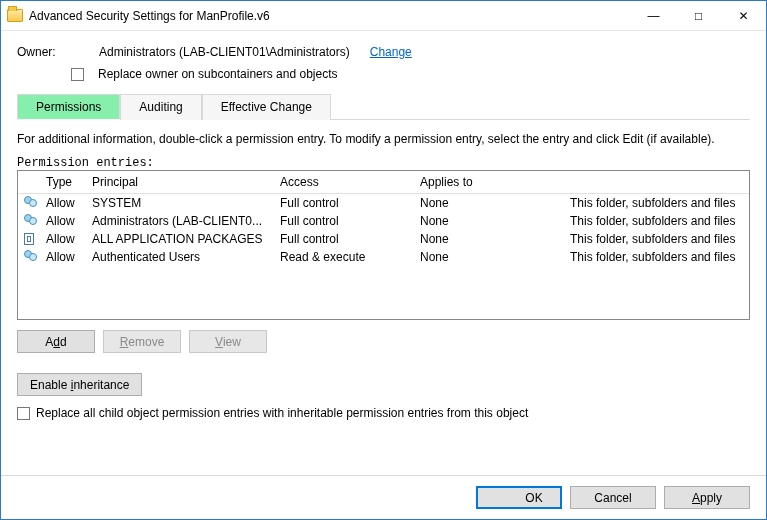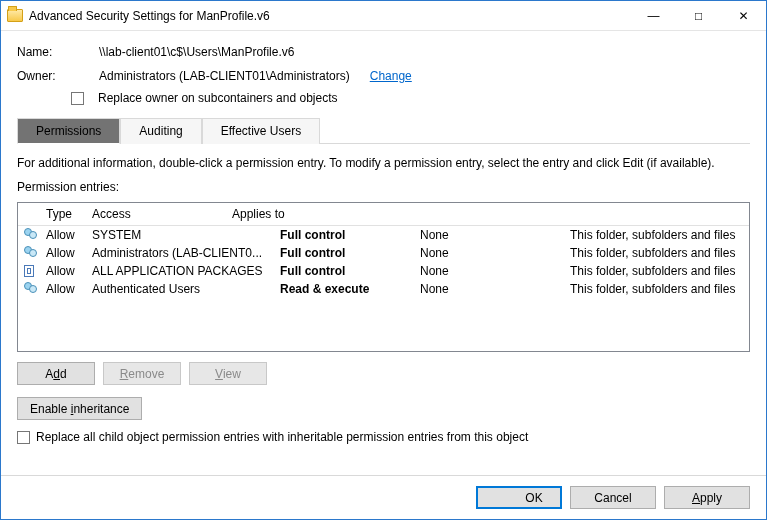--- a/index.html
+++ b/index.html
@@ -17,55 +17,55 @@
 
   .field-row { display: flex; align-items: center; margin-bottom: 10px; }
   .field-label { width: 82px; }
   .owner-row .owner-val { display: flex; align-items: center; gap: 20px; }
   .link { color: #0066cc; text-decoration: underline; cursor: pointer; }
   .checkbox-row { display: flex; align-items: center; gap: 14px; margin-left: 54px; margin-bottom: 10px; margin-top: -2px;}
   .checkbox { width: 13px; height: 13px; border: 1px solid #767676; background: #fff; display: inline-block; }
 
   .tabstrip { display: flex; border-bottom: 1px solid #d9d9d9; margin-top: 2px; }
   .tab { padding: 5px 18px; border: 1px solid #d9d9d9; border-bottom: none; background: #fff; margin-right: 0px; position: relative; top: 1px; cursor: default;}
-  .tab.active { background: #737373; border-bottom: 1px solid #fff; z-index: 2; }
+  .tab.active { background: #86efac; border-bottom: 1px solid #fff; z-index: 2; }
   .tab.inactive { background: #f6f6f6; }
   .tab-panel { padding-top: 12px; flex: 1; display: flex; flex-direction: column; }
 
   .info-text { margin-bottom: 10px; }
-  .subhdr { margin-bottom: 8px; }
+  .subhdr { margin-bottom: 0; font-family: Liberation Mono, monospace; }
 
   .listview { border: 1px solid #828790; height: 150px; display: flex; flex-direction: column; background: #fff; overflow: hidden; }
   .lv-head { display: flex; border-bottom: 1px solid #e1e1e1; background: #fff; }
   .lv-head .col { padding: 4px 6px; font-weight: 400; }
   .lv-body { flex: 1; overflow: auto; }
   .lv-row { display: flex; align-items: center; padding: 1px 0; }
   .lv-row .col { padding: 1px 6px; white-space: nowrap; overflow: hidden; text-overflow: ellipsis; }
   .col-icon { width: 22px; flex: 0 0 22px; display:flex; align-items:center; justify-content:center;}
   .col-type { width: 46px; flex: 0 0 46px; }
   .col-principal { width: 188px; flex: 0 0 188px; }
-  .col-access { width: 140px; flex: 0 0 140px; font-weight: bold; }
+  .col-access { width: 140px; flex: 0 0 140px; }
   .col-inh { width: 150px; flex: 0 0 150px; }
   .col-appl { flex: 1; }
 
   .principal-icon { width: 16px; height: 14px; position: relative; }
   .principal-icon .p1, .principal-icon .p2 { position: absolute; width: 8px; height: 8px; border-radius: 50%; background: #9bd3f0; border: 1px solid #4a90b8; }
   .principal-icon .p1 { left: 0; top: 0; }
   .principal-icon .p2 { left: 5px; top: 3px; background: #c9e8f7; }
   .pkg-icon { width: 14px; height: 12px; background: #fff; border: 1px solid #4a79b8; position: relative; }
   .pkg-icon::after { content: ""; position: absolute; inset: 2px; border: 1px solid #4a79b8; }
 
   .btnrow { display: flex; gap: 8px; margin-top: 10px; }
   .btn { min-width: 78px; height: 23px; border: 1px solid #adadad; background: #e1e1e1; display: inline-flex; align-items: center; justify-content: center; padding: 0 12px; cursor: default; }
   .btn.disabled { color: #8a8a8a; background: #e7e7e7; border-color: #c8c8c8; }
   .btn.primary { border: 1px solid #0078d7; background: #e1e1e1; box-shadow: inset 0 0 0 1px #0078d7; padding-left: 42px; }
   .btn.u { }
   .btn .ul { text-decoration: underline; text-underline-offset: 1px; }
 
-  .enable-row { margin-top: 12px; }
+  .enable-row { margin-top: 20px; }
   .replace-all-row { display: flex; align-items: center; gap: 6px; margin-top: 10px; }
 
   .footer { border-top: 1px solid #d9d9d9; padding: 10px 16px; display: flex; justify-content: flex-end; gap: 8px; }
 
   
   .glyph { font-size: 12px; line-height: 1; }
 </style>
 </head>
 <body>
 
@@ -84,52 +84,49 @@
           <span class="glyph">□</span>
         </div>
       <div class="winbtn close">
           <span class="glyph">✕</span>
         </div>
     </div>
   </div>
 
   <div class="content">
 
-    <div class="field-row">
-      <span class="field-label">Name:</span>
-      <span>\\lab-client01\c$\Users\ManProfile.v6</span>
-    </div>
 
     <div class="field-row owner-row">
       <span class="field-label">Owner:</span>
       <span class="owner-val">
         <span>Administrators (LAB-CLIENT01\Administrators)</span>
         <span class="link">Change</span>
       </span>
     </div>
 
     <div class="checkbox-row">
       <span class="checkbox"></span>
       <span>Replace owner on subcontainers and objects</span>
     </div>
 
     <div class="tabstrip">
       <div class="tab active"><span>Permissions</span></div>
       <div class="tab inactive"><span>Auditing</span></div>
-      <div class="tab inactive"><span>Effective Users</span></div>
+      <div class="tab inactive"><span>Effective Change</span></div>
     </div>
 
     <div class="tab-panel">
       <div class="info-text">For additional information, double-click a permission entry. To modify a permission entry, select the entry and click Edit (if available).</div>
       <div class="subhdr">Permission entries:</div>
 
       <div class="listview">
         <div class="lv-head">
           <div class="col col-icon"></div>
           <div class="col col-type">Type</div>
+          <div class="col col-principal">Principal</div>
           <div class="col col-access">Access</div>
           <div class="col col-appl">Applies to</div>
         </div>
         <div class="lv-body" id="lv-body">
             <div class="lv-row">
               <div class="col col-icon">
                 <span class="principal-icon">
                   <span class="p1"></span>
                   <span class="p2"></span>
                 </span>

